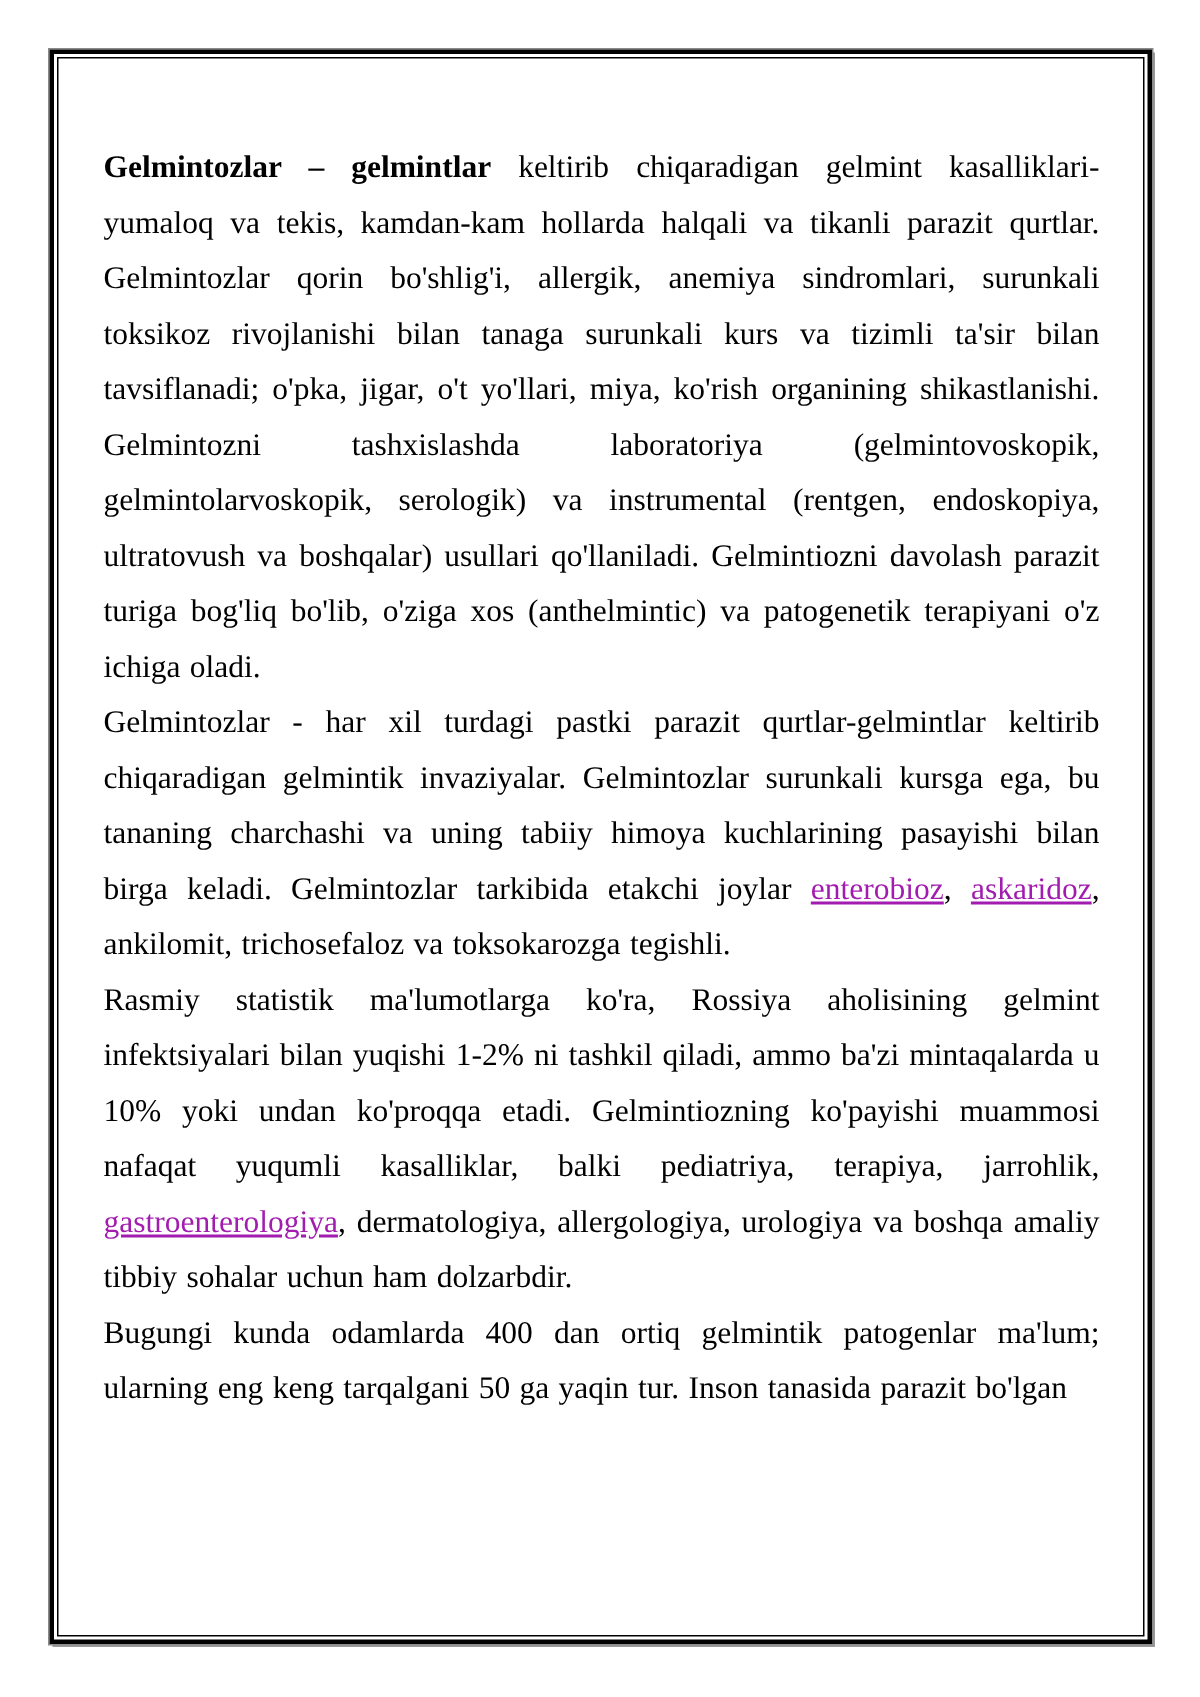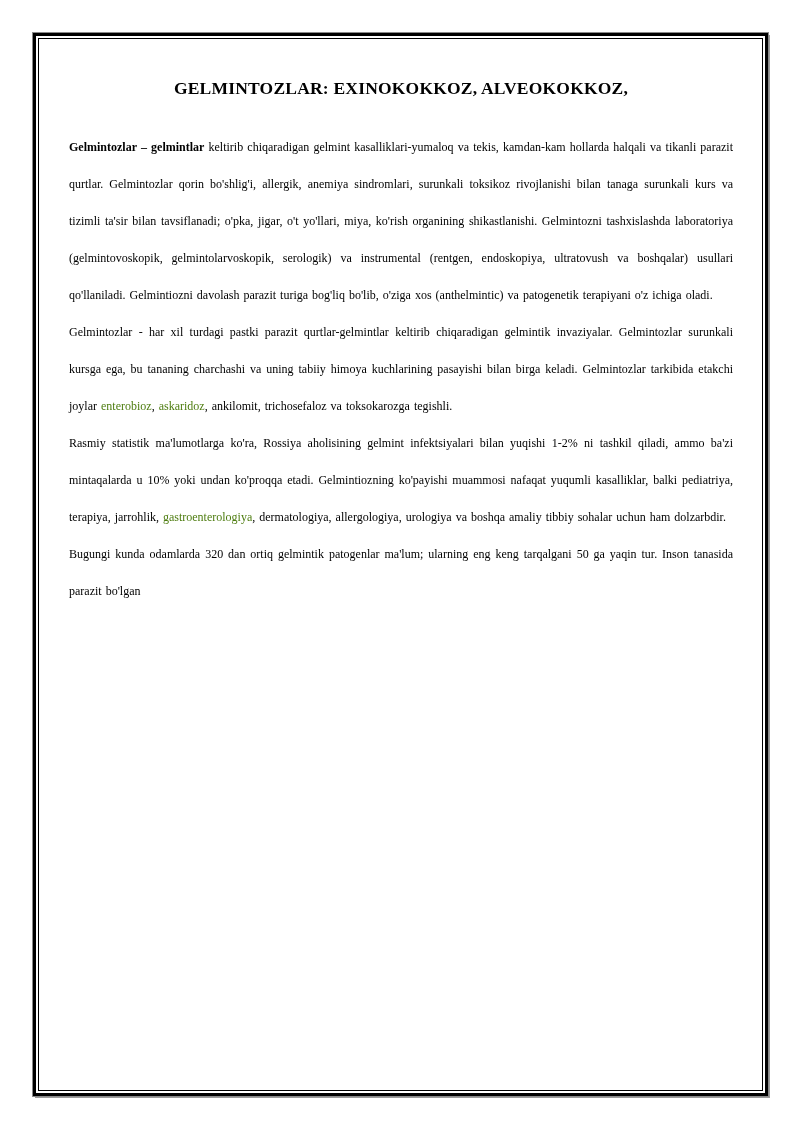--- a/index.html
+++ b/index.html
@@ -39,39 +39,39 @@
     text-align: center;
     font-weight: bold;
     font-size: 17.5px;
     line-height: 33px;
     letter-spacing: 0.2px;
     margin: 3px 0 24px 0;
   }
   .doc-body p.para {
     margin: 0;
     text-align: justify;
-    font-size: 12px;
+    font-size: 21px;
     line-height: 37px;
     word-spacing: 1px;
   }
   .doc-body .bold {
     font-weight: bold;
   }
   .doc-body .underline {
-    color: #4d7c0f;
+    text-decoration: underline;
+    color: #a21caf;
   }
 </style>
 </head>
 <body>
 
 <div class="page-frame">
   <div class="page-frame-inner">
     <div class="doc-title">
-        <div>GELMINTOZLAR: EXINOKOKKOZ, ALVEOKOKKOZ,</div>
       </div>
     <div class="doc-body">
         <p class="para"><span class="bold">Gelmintozlar – gelmintlar</span><span> keltirib chiqaradigan gelmint kasalliklari-yumaloq va tekis, kamdan-kam hollarda halqali va tikanli parazit qurtlar. Gelmintozlar qorin bo'shlig'i, allergik, anemiya sindromlari, surunkali toksikoz rivojlanishi bilan tanaga surunkali kurs va tizimli ta'sir bilan tavsiflanadi; o'pka, jigar, o't yo'llari, miya, ko'rish organining shikastlanishi. Gelmintozni tashxislashda laboratoriya (gelmintovoskopik, gelmintolarvoskopik, serologik) va instrumental (rentgen, endoskopiya, ultratovush va boshqalar) usullari qo'llaniladi. Gelmintiozni davolash parazit turiga bog'liq bo'lib, o'ziga xos (anthelmintic) va patogenetik terapiyani o'z ichiga oladi.</span></p>
         <p class="para"><span>Gelmintozlar - har xil turdagi pastki parazit qurtlar-gelmintlar keltirib chiqaradigan gelmintik invaziyalar. Gelmintozlar surunkali kursga ega, bu tananing charchashi va uning tabiiy himoya kuchlarining pasayishi bilan birga keladi. Gelmintozlar tarkibida etakchi joylar </span><span class="underline">enterobioz</span><span>, </span><span class="underline">askaridoz</span><span>, ankilomit, trichosefaloz va toksokarozga tegishli.</span></p>
         <p class="para"><span>Rasmiy statistik ma'lumotlarga ko'ra, Rossiya aholisining gelmint infektsiyalari bilan yuqishi 1-2% ni tashkil qiladi, ammo ba'zi mintaqalarda u 10% yoki undan ko'proqqa etadi. Gelmintiozning ko'payishi muammosi nafaqat yuqumli kasalliklar, balki pediatriya, terapiya, jarrohlik, </span><span class="underline">gastroenterologiya</span><span>, dermatologiya, allergologiya, urologiya va boshqa amaliy tibbiy sohalar uchun ham dolzarbdir.</span></p>
-        <p class="para"><span>Bugungi kunda odamlarda 320 dan ortiq gelmintik patogenlar ma'lum; ularning eng keng tarqalgani 50 ga yaqin tur. Inson tanasida parazit bo'lgan</span></p>
+        <p class="para"><span>Bugungi kunda odamlarda 400 dan ortiq gelmintik patogenlar ma'lum; ularning eng keng tarqalgani 50 ga yaqin tur. Inson tanasida parazit bo'lgan</span></p>
       </div>
   </div>
 </div>
 
 </body></html>

